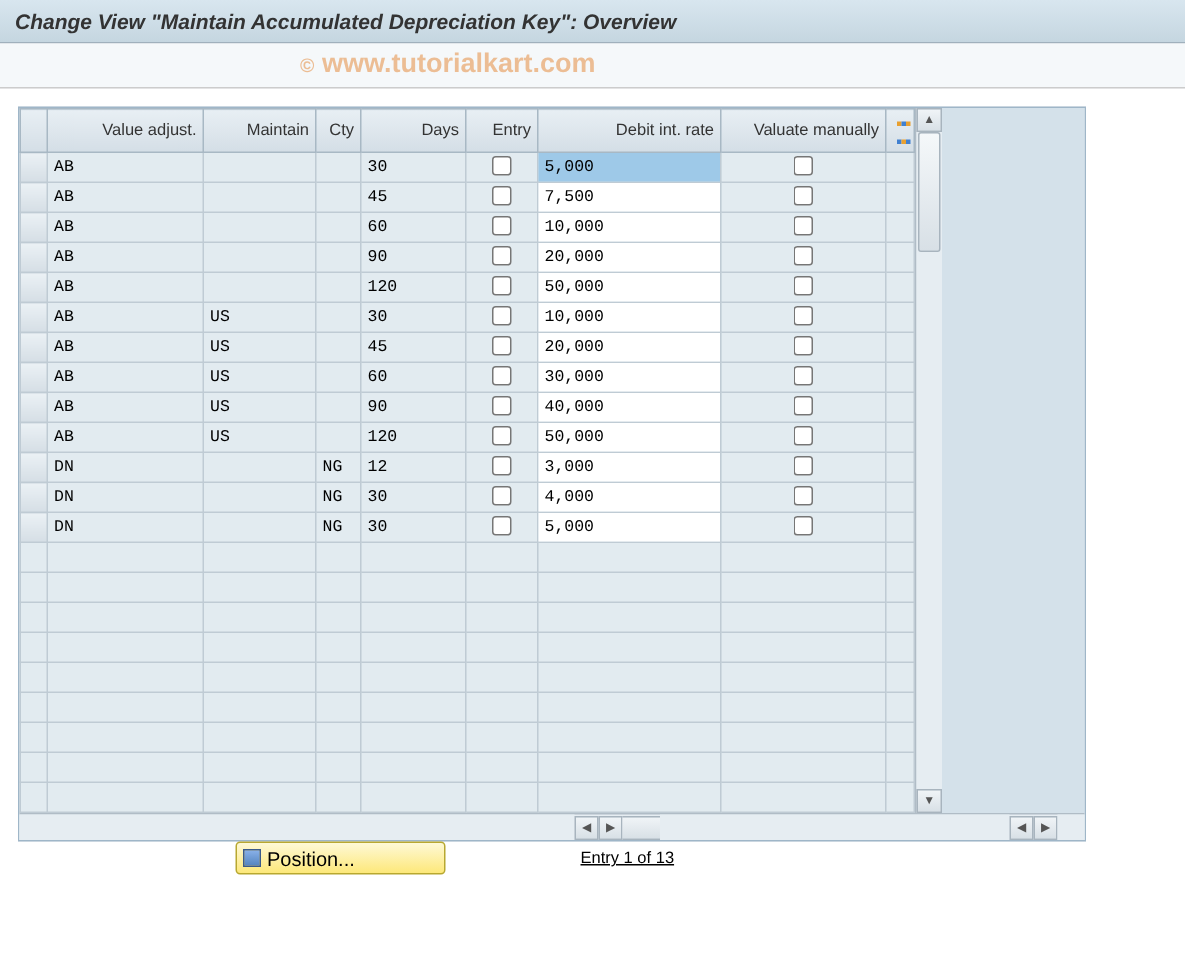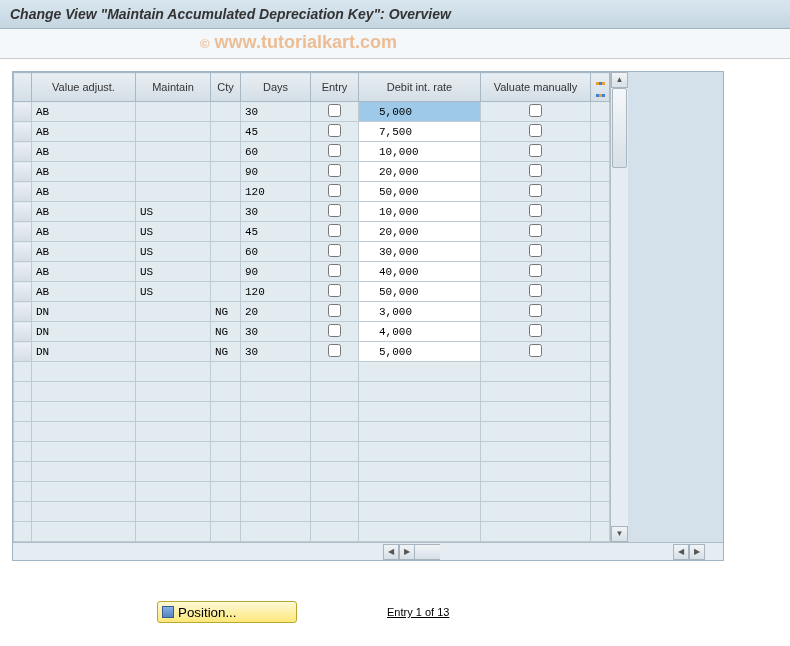--- a/index.html
+++ b/index.html
@@ -62,41 +62,41 @@
     }
     .grid-table {
       border-collapse: collapse;
       table-layout: fixed;
     }
     .grid-table th {
       background: linear-gradient(to bottom, #e8eff4, #d4dee6);
       border: 1px solid #a8b8c4;
       padding: 3px 4px;
       font-weight: normal;
-      text-align: center;
+      text-align: right;
       color: #333;
       height: 20px;
       margin-left: 48px;
     }
     .grid-table td {
       border: 1px solid #bfcbd4;
       padding: 0;
       height: 20px;
       background: #e2ebf0;
     }
     .grid-table td.sel-col {
       background: linear-gradient(to bottom, #ebf1f5, #d5dee5);
       width: 16px;
     }
     .grid-table td input[type="text"] {
       width: 100%;
       height: 100%;
       border: none;
       background: #fff;
-      padding: 2px 20px;
+      padding: 2px 4px;
       font-size: 11px;
       font-family: 'Courier New', monospace;
     }
     .grid-table td input[type="text"].selected {
       background: #9ec9e8;
     }
     .grid-table td span.mono {
       font-family: 'Courier New', monospace;
       padding: 2px 4px;
       display: block;
@@ -189,21 +189,20 @@
       width: 14px;
       height: 14px;
     }
     .cfg-icon span {
       display: inline-block;
       width: 3px;
       height: 3px;
       margin: 0;
     }
     .footer-area {
-      margin-top: 40px;
       display: flex;
       align-items: center;
     }
     .position-btn {
       margin-left: 145px;
       background: linear-gradient(to bottom,#fef9d6,#fde87a);
       border: 1px solid #b8a830;
       border-radius: 3px;
       padding: 2px 8px 2px 4px;
       display: inline-flex;
@@ -463,21 +462,21 @@
               <td>
                 <span class="mono">DN</span>
               </td>
               <td>
                 <span class="mono"></span>
               </td>
               <td>
                 <span class="mono">NG</span>
               </td>
               <td>
-                <span class="mono">20</span>
+                <span class="mono">12</span>
               </td>
               <td class="chk"><input type="checkbox" style=""></td>
               <td><input type="text" class="" value="3,000" style=""></td>
               <td class="chk"><input type="checkbox" style=""></td>
               <td></td>
             </tr>
             <tr>
               <td class="sel-col"></td>
               <td>
                 <span class="mono">DN</span>

